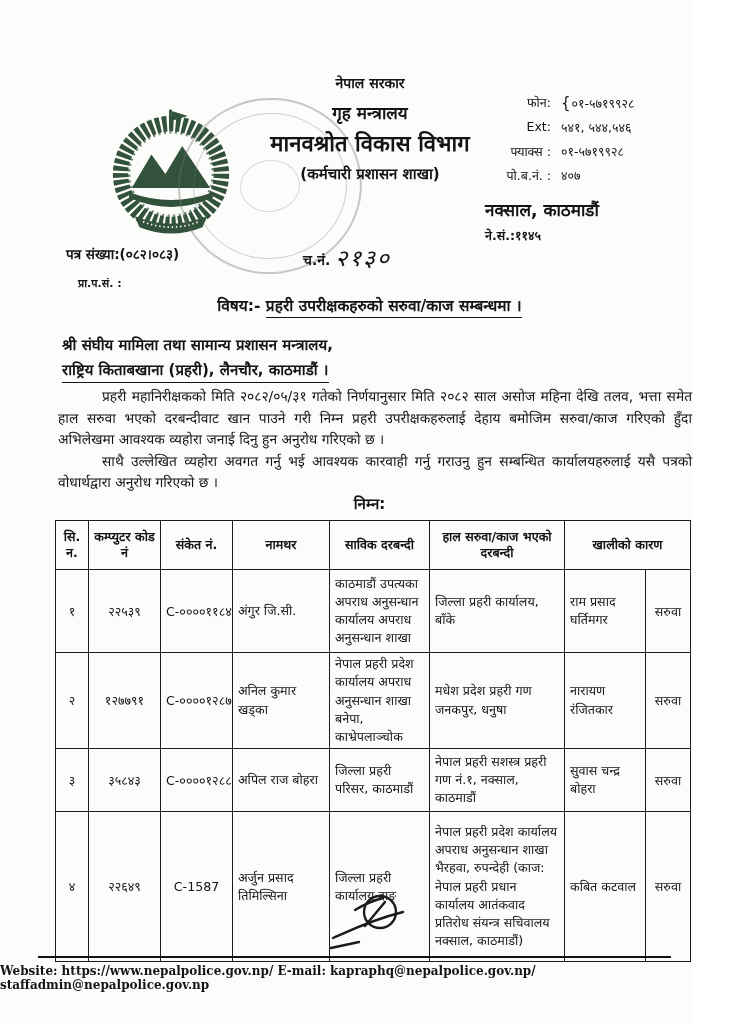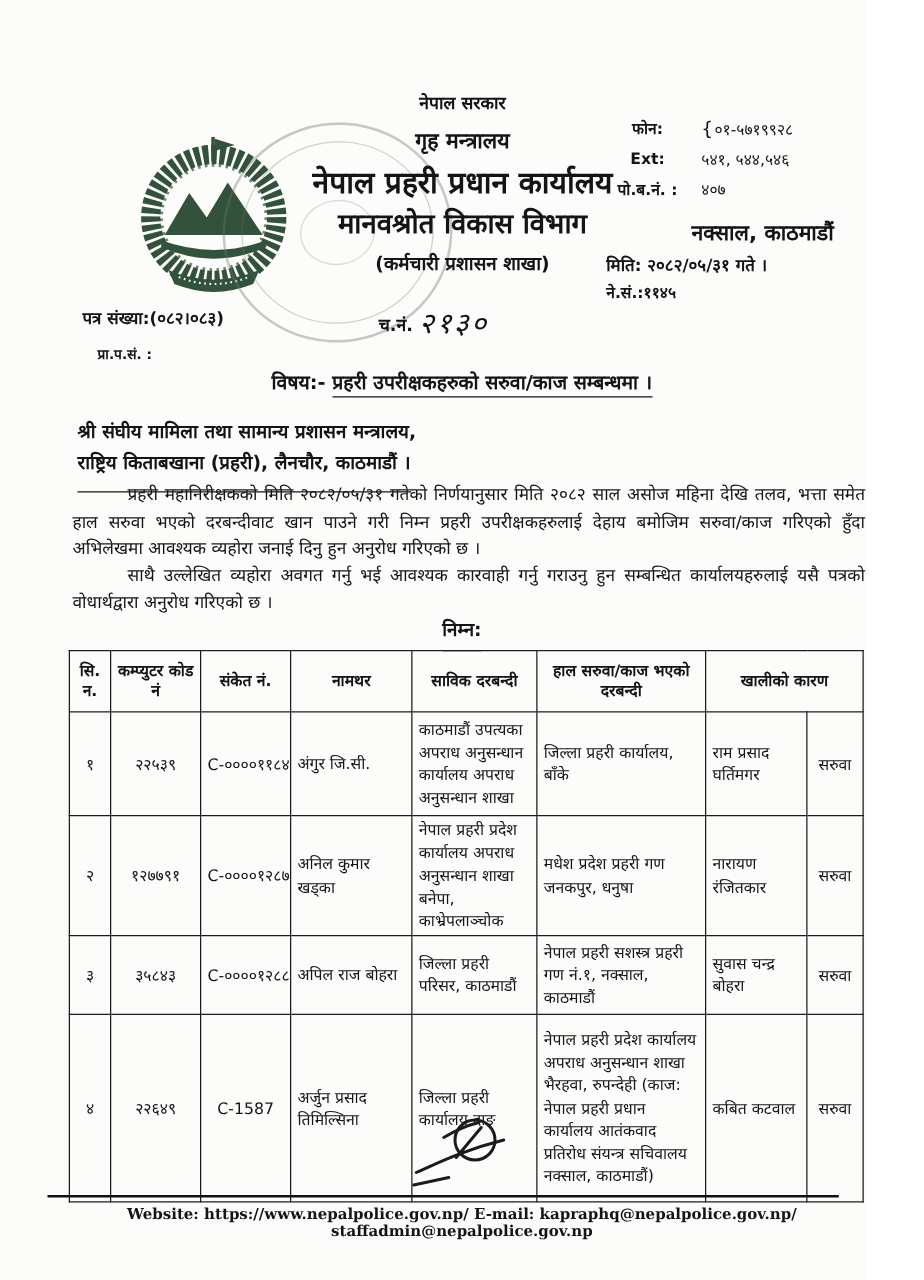--- a/index.html
+++ b/index.html
@@ -11,66 +11,66 @@
   
   .logo{position:absolute;left:76px;top:104px;width:190px;height:140px;}
   .title-block{position:absolute;left:150px;top:76px;width:440px;text-align:center;line-height:1.1;}
   .t-gov{font-size:14px;font-weight:bold;}
   .t-ministry{font-size:17px;font-weight:bold;margin-top:13px;}
   .t-office{font-size:24px;font-weight:bold;margin-top:10px;}
   .t-dept{font-size:22px;font-weight:bold;margin-top:9px;}
   .t-branch{font-size:15px;font-weight:bold;margin-top:10px;}
   .contact{position:absolute;right:8px;top:94px;width:200px;font-size:12.5px;}
   .c-row{display:flex;margin-bottom:7px;}
-  .c-label{width:66px;text-align:center;font-weight:bold;flex:0 0 66px;}
+  .c-label{width:66px;text-align:right;font-weight:normal;flex:0 0 66px;}
   .c-val{margin-left:10px;white-space:nowrap;}
   .c-brace{font-size:15px;margin-right:1px;}
-  .c-loc{font-size:17px;font-weight:bold;text-align:right;margin:14px 18px 6px 0;}
+  .c-loc{font-size:17px;font-weight:bold;text-align:left;margin:14px 18px 6px 0;}
   .c-date{font-size:13.5px;font-weight:bold;margin-top:3px;}
   .c-ns{font-size:12.5px;font-weight:bold;margin-top:4px;}
   
   .stamp{position:absolute;left:178px;top:98px;width:180px;height:172px;border-radius:50%;
     border:2px solid rgba(108,118,110,.38);pointer-events:none;transform:rotate(-8deg);}
   .stamp::before{content:"";position:absolute;inset:13px;border-radius:50%;
     border:1.5px solid rgba(108,118,110,.32);}
   .stamp::after{content:"";position:absolute;inset:60px;border-radius:50%;
     border:1px solid rgba(108,118,110,.25);}
   
   .letter-no{position:absolute;left:66px;top:245px;font-size:13.5px;font-weight:bold;}
   .ch-no{position:absolute;left:303px;top:240px;font-size:14px;font-weight:bold;}
   .ch-no .hand{font-size:23px;font-weight:normal;font-style:italic;letter-spacing:2px;
     position:relative;top:1px;font-family:"DejaVu Serif","Liberation Serif",serif;}
   .pra-pa{position:absolute;left:78px;top:275px;font-size:11px;font-weight:bold;}
   
   .subject{position:absolute;left:0;width:739px;top:294px;text-align:center;font-size:15.5px;font-weight:bold;}
   .subject .u{border-bottom:1.6px solid #141414;padding-bottom:2px;}
   
   .recipient{position:absolute;left:62px;top:333px;font-size:15px;font-weight:bold;line-height:25px;}
-  .recipient .u{border-bottom:1.6px solid #141414;padding-bottom:14px;}
+  .recipient .u{border-bottom:1.6px solid #141414;padding-bottom:3px;}
   
   .body-text{position:absolute;left:58px;top:386px;width:634px;font-size:13.8px;line-height:21.5px;text-align:justify;}
   .body-text p{margin:0;text-indent:44px;}
   
   .nimna{position:absolute;left:0;width:739px;top:493px;text-align:center;font-size:15px;font-weight:bold;}
   .nimna span{border-bottom:1.6px solid #141414;padding-bottom:7px;}
   table.roster{position:absolute;left:55px;top:520px;border-collapse:collapse;table-layout:fixed;width:635px;padding-left:47px;}
   table.roster th,table.roster td{border:1.6px solid #1c1c1c;font-size:12.6px;
     padding:2px 5px;vertical-align:middle;overflow:hidden;}
   table.roster th{font-weight:bold;text-align:center;height:44px;line-height:1.25;}
   td.c{text-align:center;}
   td.l{text-align:left;line-height:1.45;vertical-align:middle;}
   tr.r1 td{height:78px;}
   tr.r2 td{height:78px;}
   tr.r3 td{height:58px;}
   tr.r4 td{height:145px;}
   
   .signature{position:absolute;left:325px;top:890px;width:100px;height:72px;}
   
   .footer-rule{position:absolute;left:38px;right:22px;top:956px;border-top:2.2px solid #111;}
-  .footer-text{position:absolute;left:0;width:739px;top:964px;text-align:center;
+  .footer-text{position:absolute;left:0;width:739px;top:964px;
     font-size:12px;font-weight:bold;font-family:"DejaVu Serif","Liberation Serif",serif;}
 </style>
 </head>
 <body>
 
 <div class="page">
 
   <div class="logo">
     <svg viewBox="0 0 100 100" width="190" height="140" preserveAspectRatio="xMidYMid meet">
       <g fill="none" stroke="#33523c">
@@ -86,40 +86,42 @@
       </g>
       <path d="M30 84 Q50 92 70 84" stroke="#fcfcfa" stroke-width="1.2" fill="none" stroke-dasharray="1 2"></path>
     </svg>
   </div>
 
   <div class="stamp"></div>
 
   <div class="title-block">
     <div class="t-gov">नेपाल सरकार</div>
     <div class="t-ministry">गृह मन्त्रालय</div>
-    <div class="t-office">नेपाल प्रहरी प्रधान कार्यालय</div>
     <div class="t-dept">मानवश्रोत विकास विभाग</div>
     <div class="t-branch">(कर्मचारी प्रशासन शाखा)</div>
   </div>
 
   <div class="contact">
     <div class="c-row">
       <span class="c-label">फोन:</span>
       <span class="c-val"><span class="c-brace">{</span><span>०१-५७१९९२८</span></span>
     </div>
     <div class="c-row">
       <span class="c-label">Ext:</span>
       <span class="c-val">५४१, ५४४,५४६</span>
     </div>
+    <div class="c-row">
+      <span class="c-label">फ्याक्स :</span>
+      <span class="c-val">०१-५७१९९२८</span>
+    </div>
     <div class="c-row" style="margin-top:6px;">
       <span class="c-label">पो.ब.नं. :</span>
       <span class="c-val">४०७</span>
     </div>
     <div class="c-loc">नक्साल, काठमाडौं</div>
-    <div class="c-date">मिति: २०८२/०५/३१ गते ।</div>
     <div class="c-ns">ने.सं.:११४५</div>
   </div>
 
   <div class="letter-no">पत्र संख्या:(०८२।०८३)</div>
   <div class="ch-no">
     <span>च.नं.</span>
     <span class="hand">२१३०</span>
   </div>
   <div class="pra-pa">प्रा.प.सं. :</div>
 

